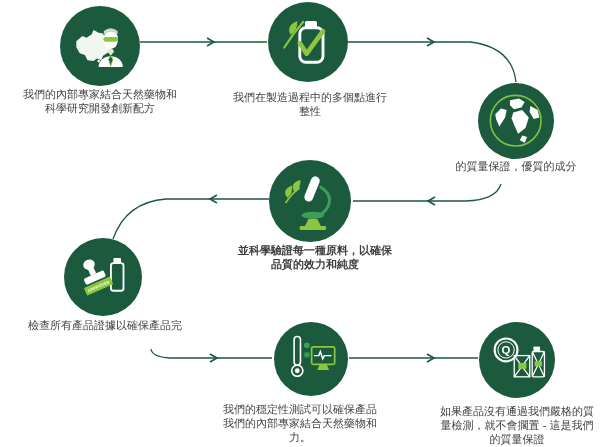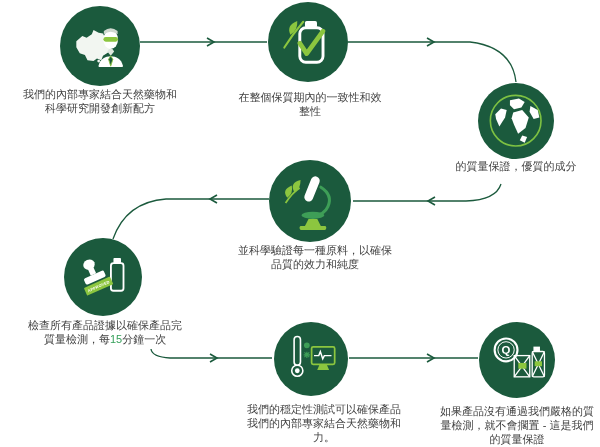--- a/index.html
+++ b/index.html
@@ -133,39 +133,38 @@
       <rect x="62" y="42" width="9" height="6" fill="#8cc63f"></rect>
     </svg>
   </div>
 
   <div class="caption" style="left:0px;top:87px;width:200px;">
     <div>我們的內部專家結合天然藥物和</div>
     <div>科學研究開發創新配方</div>
   </div>
 
   <div class="caption" style="left:210px;top:90px;width:200px;">
-    <div>在整個保質期內的一致性和效</div>
+    <div>我們在製造過程中的多個點進行</div>
     <div>整性</div>
   </div>
 
   <div class="caption" style="left:432px;top:159px;width:168px;">
     <div>的質量保證，優質的成分</div>
   </div>
 
-  <div class="caption" style="left:215px;top:243px;width:200px;">
+  <div class="caption" style="left:215px;top:243px;width:200px;font-weight:bold;">
     <div>並科學驗證每一種原料，以確保</div>
     <div>品質的效力和純度</div>
   </div>
 
   <div class="caption" style="left:5px;top:318px;width:200px;">
     <div>檢查所有產品證據以確保產品完</div>
-    <div><span>質量檢測，每</span><span class="hl">15</span><span>分鐘一次</span></div>
   </div>
 
-  <div class="caption" style="left:224px;top:402px;width:200px;">
+  <div class="caption" style="left:200px;top:402px;width:200px;">
     <div>我們的穩定性測試可以確保產品</div>
     <div>我們的內部專家結合天然藥物和</div>
     <div>力。</div>
   </div>
 
   <div class="caption" style="left:422px;top:404px;width:190px;">
     <div>如果產品沒有通過我們嚴格的質</div>
     <div>量檢測，就不會擱置 - 這是我們</div>
     <div>的質量保證</div>
   </div>

